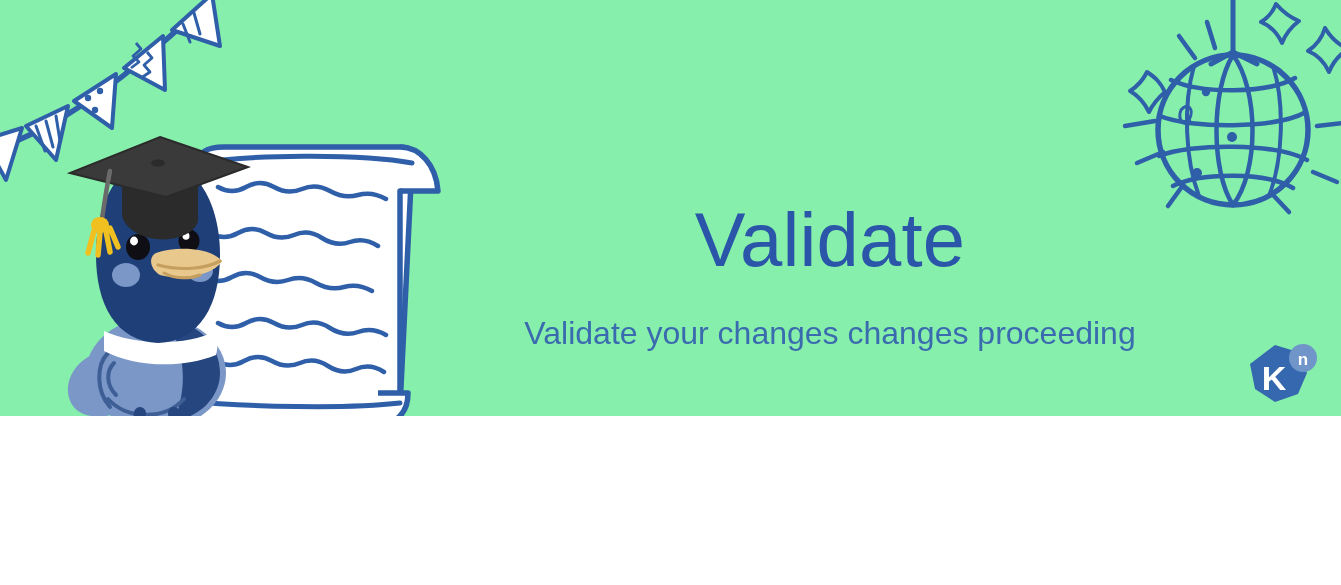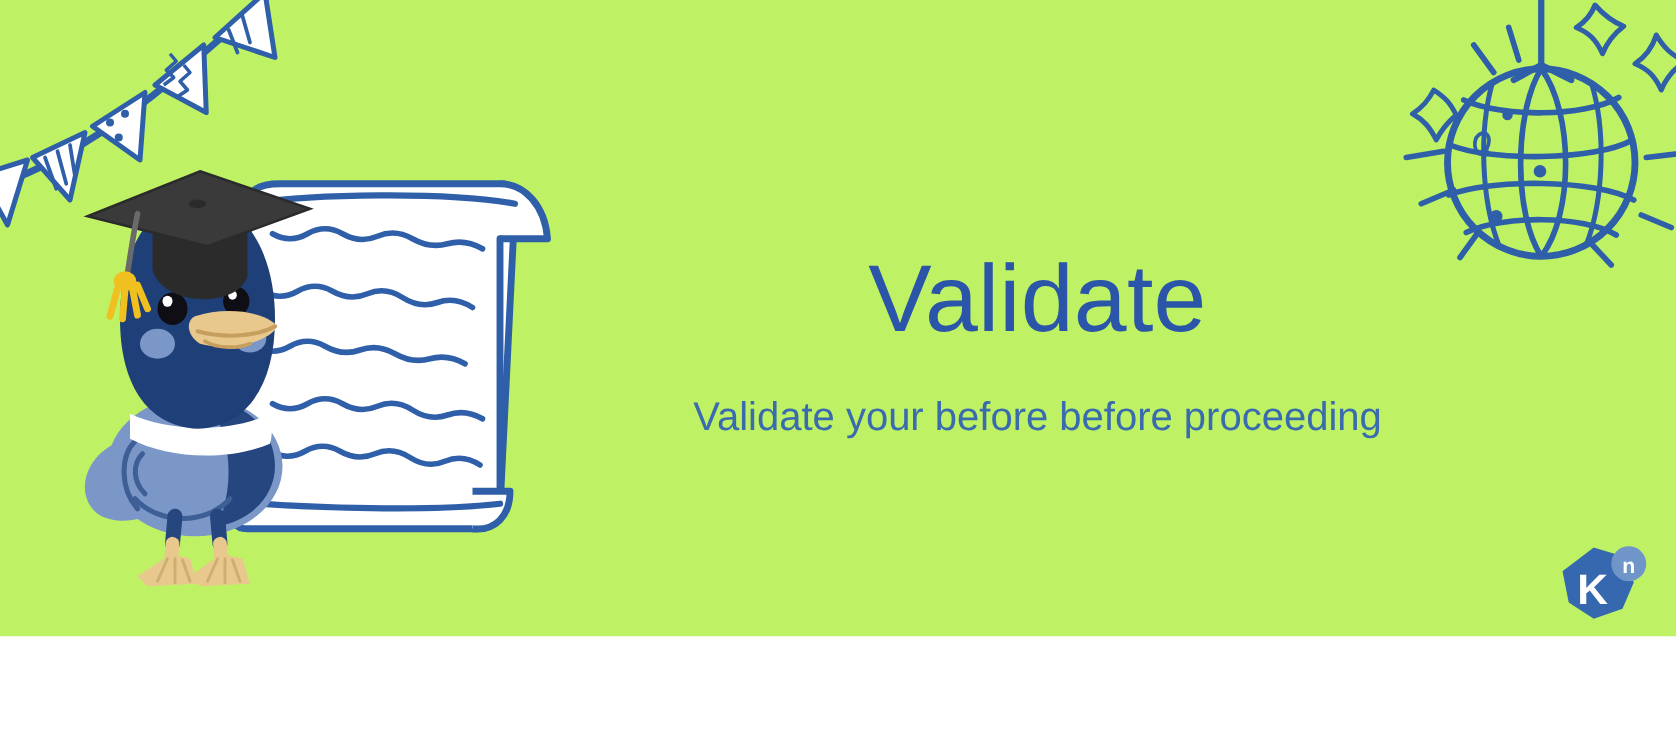--- a/index.html
+++ b/index.html
@@ -10,22 +10,22 @@
   body {
     width: 1341px;
     height: 585px;
     overflow: hidden;
     font-family: "Liberation Sans", sans-serif;
     position: relative;
   }
   .slide {
     position: relative;
     width: 1341px;
-    height: 509px;
-    background: #bef264;
+    height: 416px;
+    background: #86efac;
     overflow: hidden;
   }
 
   
   .deco {
     position: absolute;
     pointer-events: none;
   }
   .deco-bunting {
     left: 0px;
@@ -253,21 +253,21 @@
 
           <ellipse cx="52" cy="90" rx="9" ry="8" fill="#f0c020"></ellipse>
           <path d="M46 96 L 40 118 M52 97 L 50 120 M58 96 L 62 117 M62 93 L 70 112" stroke="#f0c020" stroke-width="5.5" stroke-linecap="round"></path>
         </g>
       </g>
     </svg>
   </div>
 
   <div class="text-block">
     <h1 class="title">Validate</h1>
-    <p class="subtitle">Validate your before before proceeding</p>
+    <p class="subtitle">Validate your changes changes proceeding</p>
   </div>
 
   <div class="logo">
     <svg width="74" height="66" viewBox="0 0 74 66" fill="none" xmlns="http://www.w3.org/2000/svg">
 
       <polygon points="30,3 53,10 62,31 53,52 30,60 10,47 5,22" fill="#3568ae"></polygon>
 
       <text x="29" y="48" text-anchor="middle" font-family="Liberation Sans, sans-serif" font-size="34" font-weight="700" fill="#ffffff">K</text>
 
       <circle cx="58" cy="16" r="14" fill="#6f95c9"></circle>

